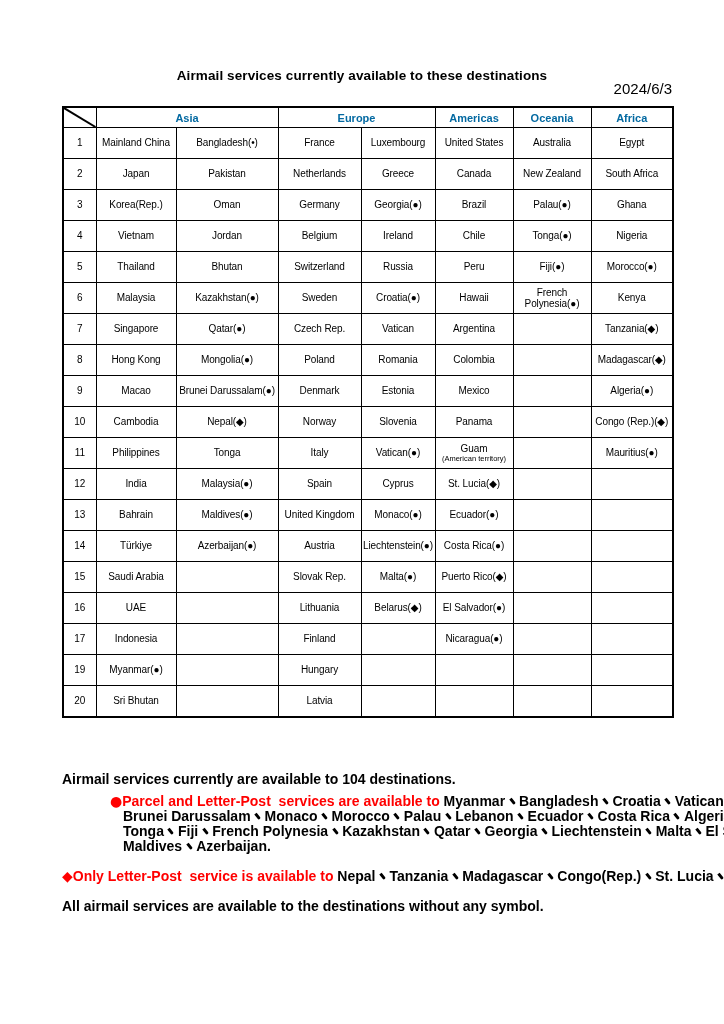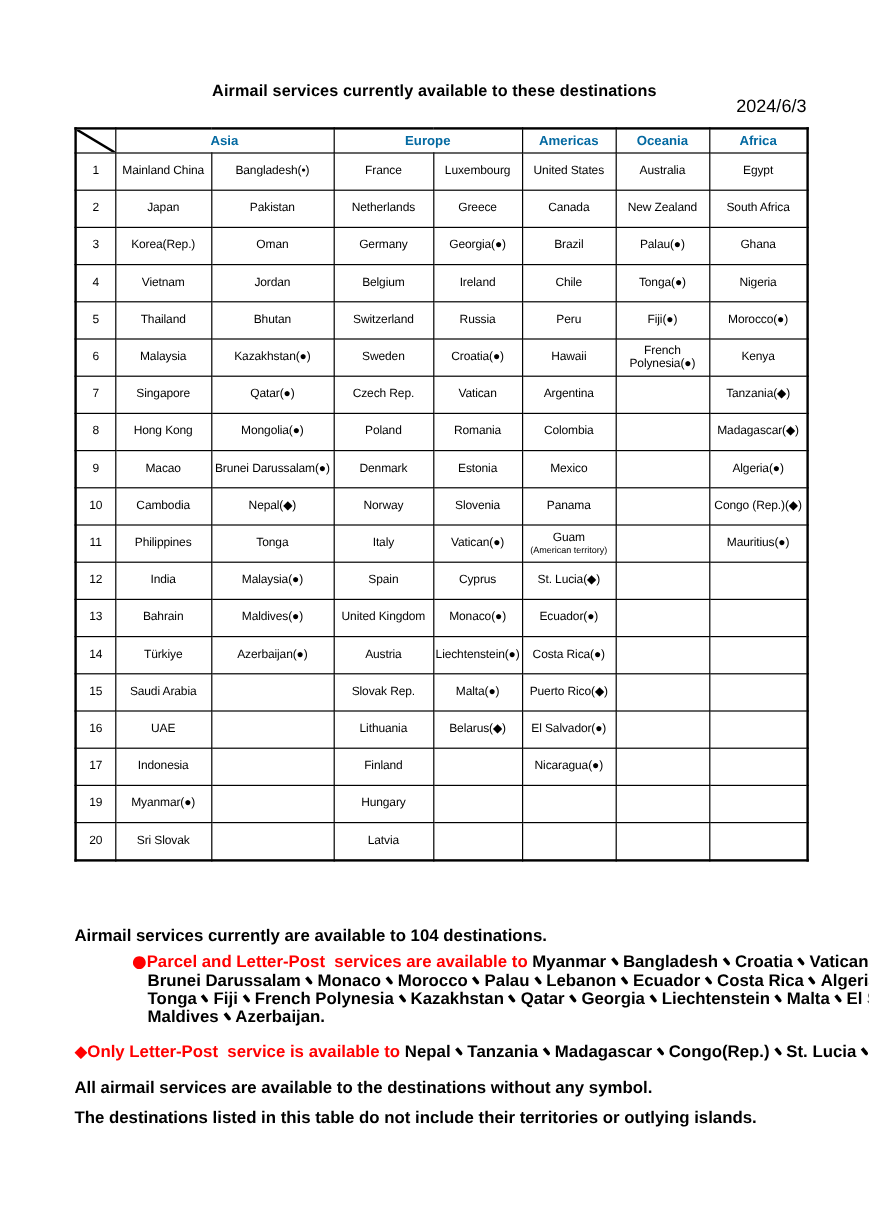--- a/index.html
+++ b/index.html
@@ -245,33 +245,32 @@
           <td class="cell">Myanmar(●)</td>
           <td class="cell"></td>
           <td class="cell">Hungary</td>
           <td class="cell"></td>
           <td class="cell"></td>
           <td class="cell"></td>
           <td class="cell"></td>
         </tr>
         <tr>
           <td class="rownum">20</td>
-          <td class="cell">Sri Slovak</td>
+          <td class="cell">Sri Bhutan</td>
           <td class="cell"></td>
           <td class="cell">Latvia</td>
           <td class="cell"></td>
           <td class="cell"></td>
           <td class="cell"></td>
           <td class="cell"></td>
         </tr>
       </tbody>
   </table>
 
   <div class="fn fn1">Airmail services currently are available to 104 destinations.</div>
 
   <div class="fn fn2"><span class="red sym">●</span><span class="red">Parcel and Letter-Post  services are available to</span><span id="parcel-countries"> <span>Myanmar</span><span class="cjk-comma"></span><span>Bangladesh</span><span class="cjk-comma"></span><span>Croatia</span><span class="cjk-comma"></span><span>Vatican</span><span class="cjk-comma"></span><span>Mongolia</span><span class="cjk-comma"></span><br><span>Brunei Darussalam</span><span class="cjk-comma"></span><span>Monaco</span><span class="cjk-comma"></span><span>Morocco</span><span class="cjk-comma"></span><span>Palau</span><span class="cjk-comma"></span><span>Lebanon</span><span class="cjk-comma"></span><span>Ecuador</span><span class="cjk-comma"></span><span>Costa Rica</span><span class="cjk-comma"></span><span>Algeria</span><span class="cjk-comma"></span><span>Mauritius</span><span class="cjk-comma"></span><br><span>Tonga</span><span class="cjk-comma"></span><span>Fiji</span><span class="cjk-comma"></span><span>French Polynesia</span><span class="cjk-comma"></span><span>Kazakhstan</span><span class="cjk-comma"></span><span>Qatar</span><span class="cjk-comma"></span><span>Georgia</span><span class="cjk-comma"></span><span>Liechtenstein</span><span class="cjk-comma"></span><span>Malta</span><span class="cjk-comma"></span><span>El Salvador</span><span class="cjk-comma"></span><span>Nicaragua</span><span class="cjk-comma"></span><br><span>Maldives</span><span class="cjk-comma"></span><span>Azerbaijan</span>.</span></div>
 
   <div class="fn fn3"><span class="red sym">◆</span><span class="red">Only Letter-Post  service is available to</span><span id="letter-countries"> <span>Nepal</span><span class="cjk-comma"></span><span>Tanzania</span><span class="cjk-comma"></span><span>Madagascar</span><span class="cjk-comma"></span><span>Congo(Rep.)</span><span class="cjk-comma"></span><span>St. Lucia</span><span class="cjk-comma"></span><span>Belarus</span><span class="cjk-comma"></span><span>Puerto Rico</span>.</span></div>
 
   <div class="fn fn4">All airmail services are available to the destinations without any symbol.</div>
-  <div class="fn fn5">The destinations listed in this table do not include their territories or outlying islands.</div>
 
 </div>
 
 </body></html>

